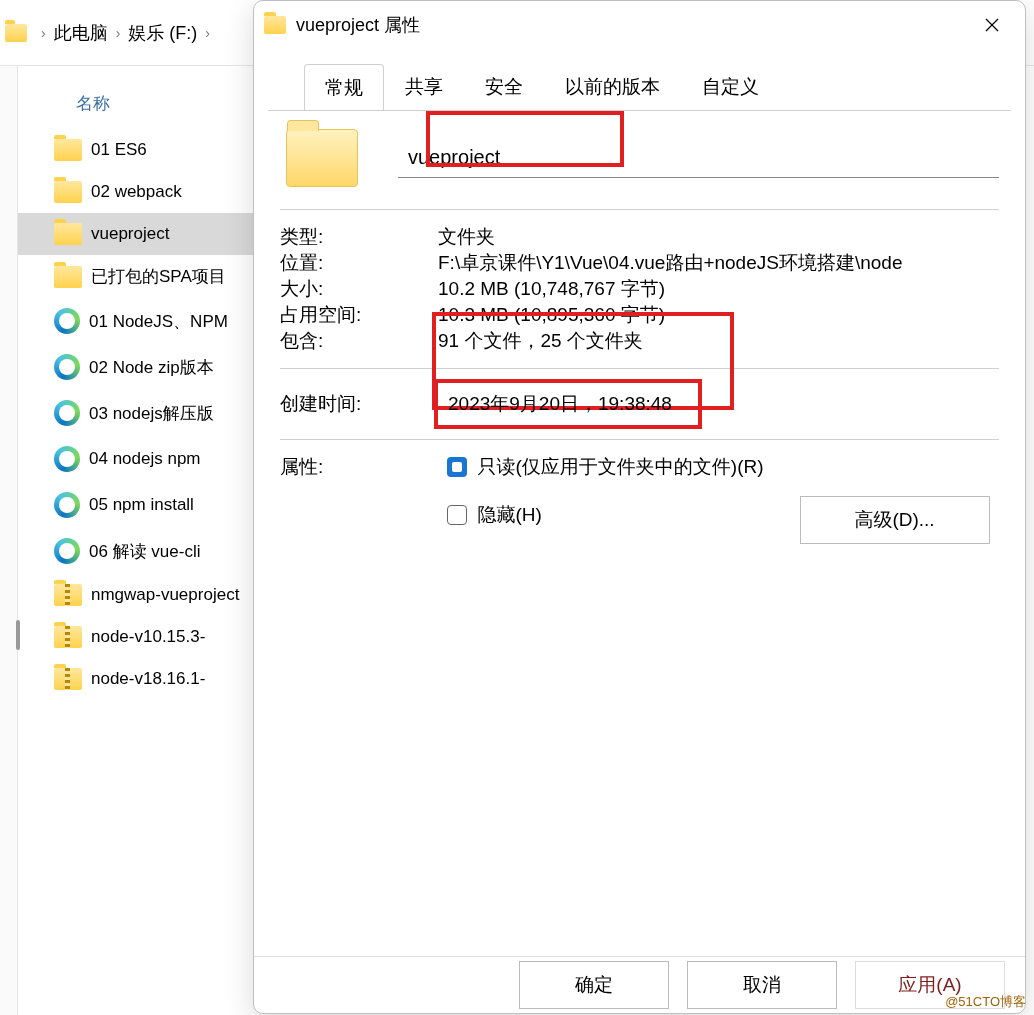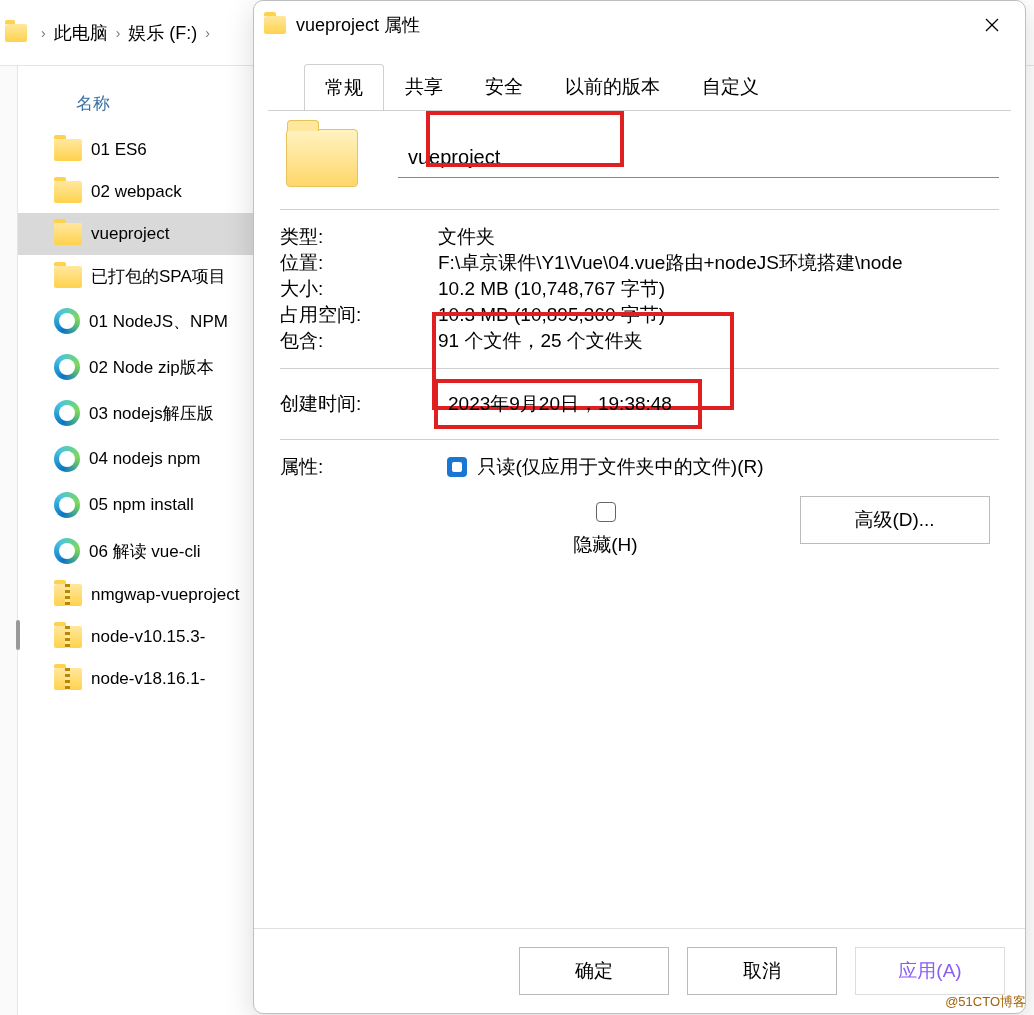--- a/index.html
+++ b/index.html
@@ -160,29 +160,29 @@
     .chk.indet::after { content:""; width:10px; height:10px; background:#fff; border-radius:2px; }
     .chk.empty { border: 1.5px solid #666; }
     .attr-section { display:flex; justify-content:center; align-items:flex-start; }
     .adv-btn {
       width: 190px; padding: 10px 0; font-size: 19px;
       background:#fff; border:1px solid #bbb; cursor:pointer;
       font-family: inherit;
       margin-left: 36px;
     }
     .dialog-buttons {
-      padding: 18px 20px; display:flex; justify-content:flex-end; gap: 18px;
+      padding: 4px 20px; display:flex; justify-content:flex-end; gap: 18px;
       border-top: 1px solid #e0e0e0;
     }
     .dlg-btn {
       width: 150px; padding: 10px 0; font-size: 19px;
       background:#fff; border:1px solid #bbb; cursor:pointer;
       font-family: inherit;
     }
-    .dlg-btn.disabled { color:#8b5cf6; border-color:#ddd; }
+    .dlg-btn.disabled { color:#7f1d1d; border-color:#ddd; }
     .watermark {
       position:absolute; right:8px; bottom:4px; font-size:13px; color:#a16207;
     }
     .scroll-accent {
       position:absolute; left:16px; top:620px; width:4px; height:30px; background:#999; border-radius:2px;
     }
   </style>
 </head>
 <body>
 
@@ -315,21 +315,21 @@
     <hr class="sep">
 
     <div class="prop-grid">
       <div class="label" style="align-self:flex-start;">属性:</div>
       <div class="attr-section">
         <div>
           <div class="checkbox-row">
             <span class="chk indet"></span>
             <span>只读(仅应用于文件夹中的文件)(R)</span>
           </div>
-          <div class="checkbox-row" style="margin-top:22px;flex-direction:column;">
+          <div class="checkbox-row" style="margin-top:22px;">
             <span class="chk empty"></span>
             <span>隐藏(H)</span>
           </div>
         </div>
         <button class="adv-btn" style="margin-top:42px;">高级(D)...</button>
       </div>
     </div>
   </div>
 
   <div class="dialog-buttons">

